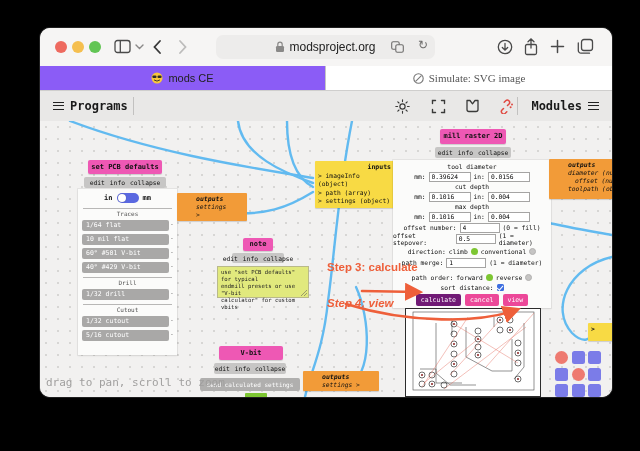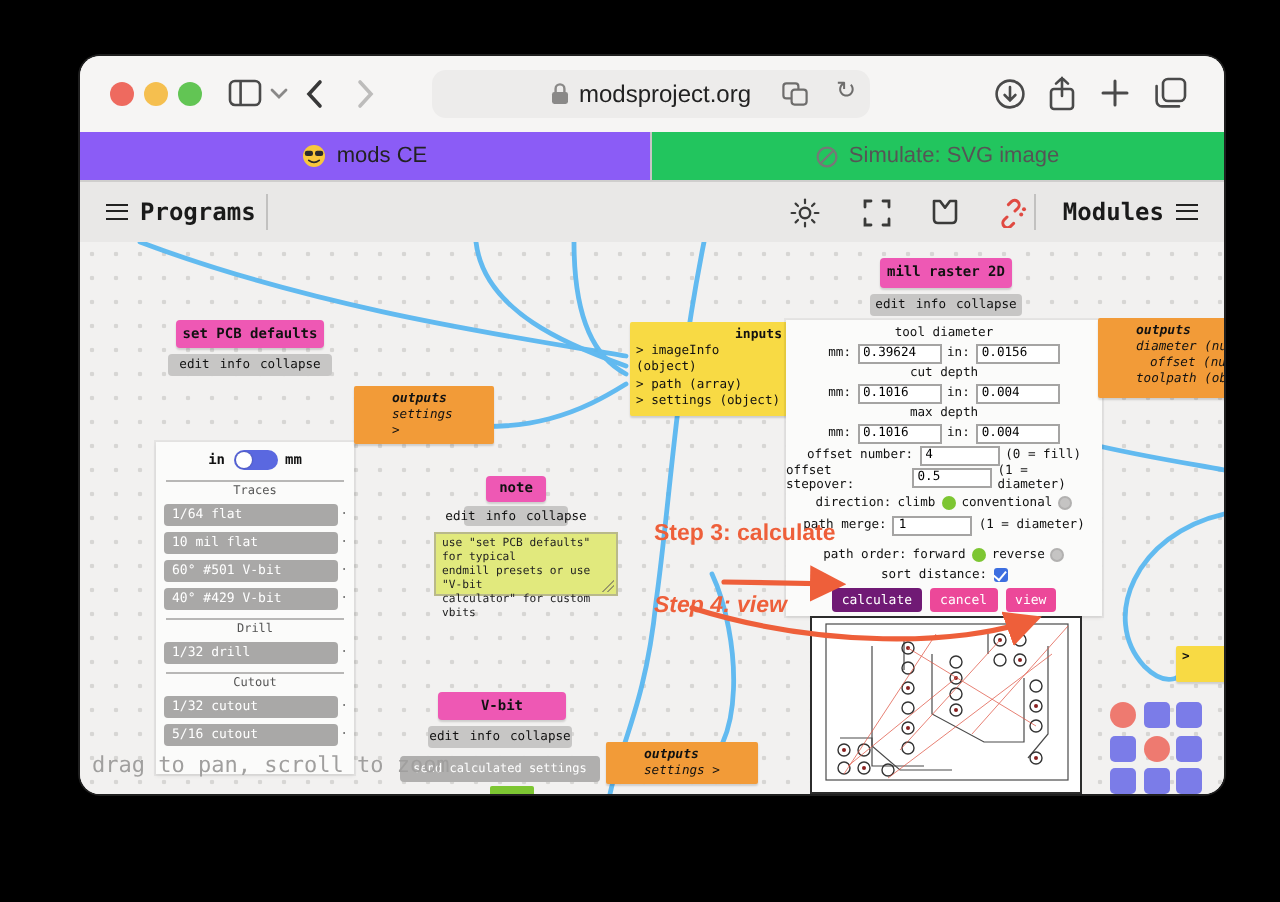--- a/index.html
+++ b/index.html
@@ -9,21 +9,21 @@
   
   .titlebar{position:relative;height:38px;background:#f6f5f4;}
   .dot{width:12px;height:12px;border-radius:50%;display:inline-block;}
   .addr{position:absolute;left:176px;top:7px;width:219px;height:24px;background:#eceBea;background:#edecEB;border-radius:7px;display:flex;align-items:center;justify-content:center;font-size:12px;color:#222;}
   .addr svg{margin-right:4px;}
   .tb-ic{color:#4a4a4a;}
   
   .tabbar{display:flex;height:24px;background:#dcdbda;border-bottom:1px solid #cfcecd;}
   .tab{display:flex;align-items:center;justify-content:center;font-size:11px;gap:5px;}
   .tab.active{width:285px;background:#8b5cf6;color:#222;}
-  .tab.inactive{flex:1;background:#22c55e;color:#555;border-left:1px solid #c6c5c4;}
+  .tab.inactive{flex:1;background:#ffffff;color:#555;border-left:1px solid #c6c5c4;font-family:Liberation Serif, serif;}
   
   .appbar{position:relative;height:30px;background:#e9e8e7;border-bottom:1px solid #c9c8c7;font-family:"DejaVu Sans Mono",monospace;}
   .burger{display:inline-block;width:11px;height:8px;background:linear-gradient(#222 0 0) 0 0/100% 1.4px no-repeat,linear-gradient(#222 0 0) 0 50%/100% 1.4px no-repeat,linear-gradient(#222 0 0) 0 100%/100% 1.4px no-repeat;}
   .appbtn{position:absolute;top:0;height:30px;display:flex;align-items:center;gap:6px;font-size:12px;font-weight:bold;color:#1a1a1a;}
   .vdiv{position:absolute;top:6px;width:1px;height:18px;background:#c2c1c0;}
   
   .canvas{position:absolute;left:0;right:0;top:93px;bottom:0;background:#f2f1f0;background-image:radial-gradient(#d7d6d4 1px,transparent 1.3px);background-size:12px 12px;overflow:hidden;font-family:"DejaVu Sans Mono",monospace;color:#111;}
   .mhead{position:absolute;background:#ee58b4;font-size:7px;font-weight:bold;text-align:center;border-radius:2px;box-shadow:0 1px 1px rgba(0,0,0,.15);}
   .editbar{position:absolute;background:#c7c6c5;border-radius:2px;font-size:6.3px;display:flex;align-items:center;justify-content:center;gap:5px;color:#111;}
   .mbody{position:absolute;background:#fbfbfa;box-shadow:0 0 0 1px rgba(0,0,0,.05),0 1px 2px rgba(0,0,0,.08);}
@@ -180,21 +180,21 @@
         <path d="M 198,0 C 202,35 245,52 273,62"></path>
         <path d="M 247,0 C 247,40 258,58 273,66"></path>
         <path d="M 174,90 C 225,98 252,84 273,71"></path>
         <path d="M 312,0 C 298,70 295,130 288,180 C 283,230 270,252 265,276"></path>
         <path d="M 306,266 C 334,256 330,196 316,166"></path>
         <path d="M 505,101 C 530,107 556,111 572,114"></path>
         <path d="M 572,136 C 528,146 510,188 532,212 C 543,223 553,219 551,210"></path>
       </g>
     </svg>
 
-    <div class="mbody" style="left:38px;top:68px;width:99px;height:166px;padding-top:3px;box-sizing:border-box;margin-top:32px;">
+    <div class="mbody" style="left:38px;top:68px;width:99px;height:166px;padding-top:3px;box-sizing:border-box;">
       <div style="display:flex;align-items:center;justify-content:center;gap:4px;height:12px;font-size:7px;font-weight:bold;">
         <span>in</span>
         <span class="toggle">
             <span class="knob"></span>
           </span>
         <span>mm</span>
       </div>
       <div class="sec">Traces</div>
       <div class="gbtn">1/64 flat</div>
       <div class="gbtn">10 mil flat</div>

